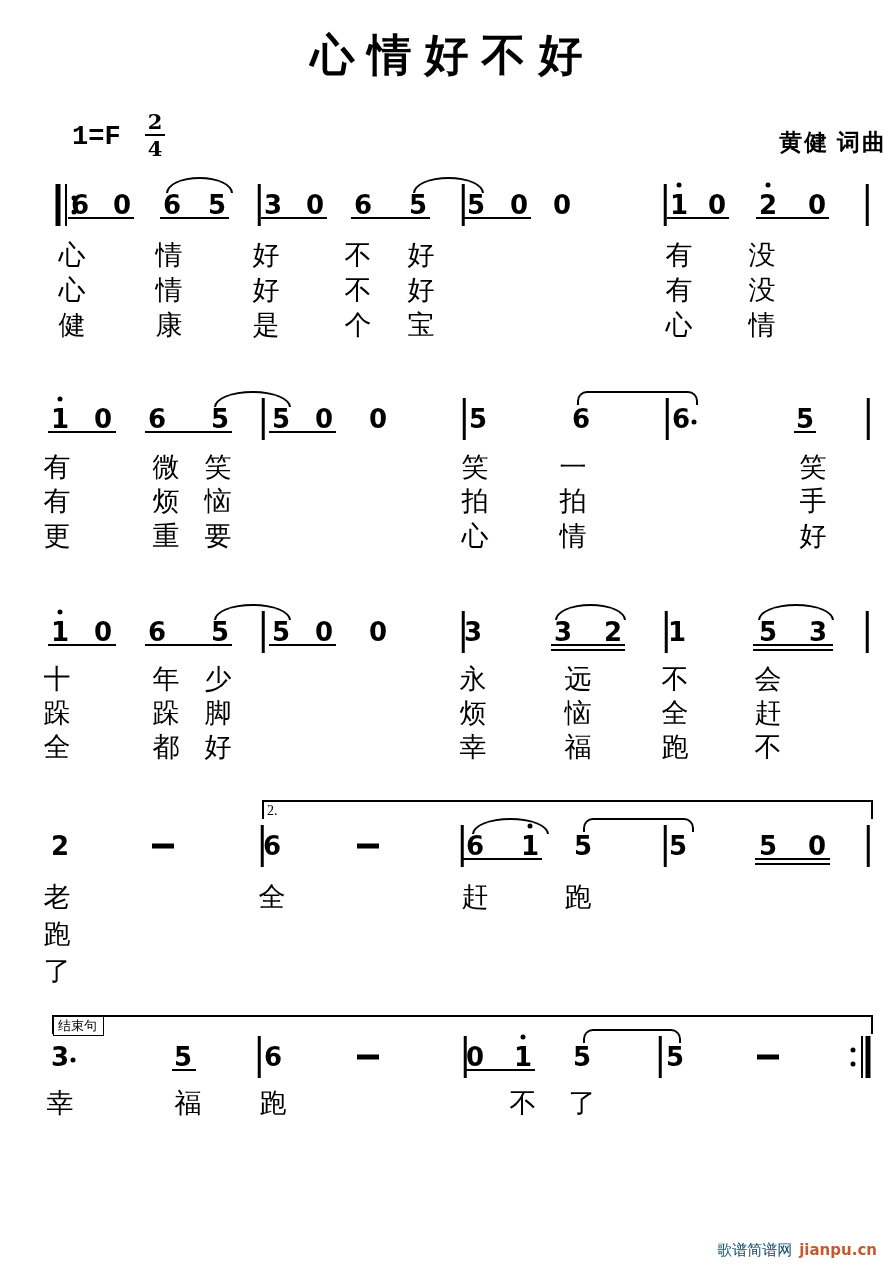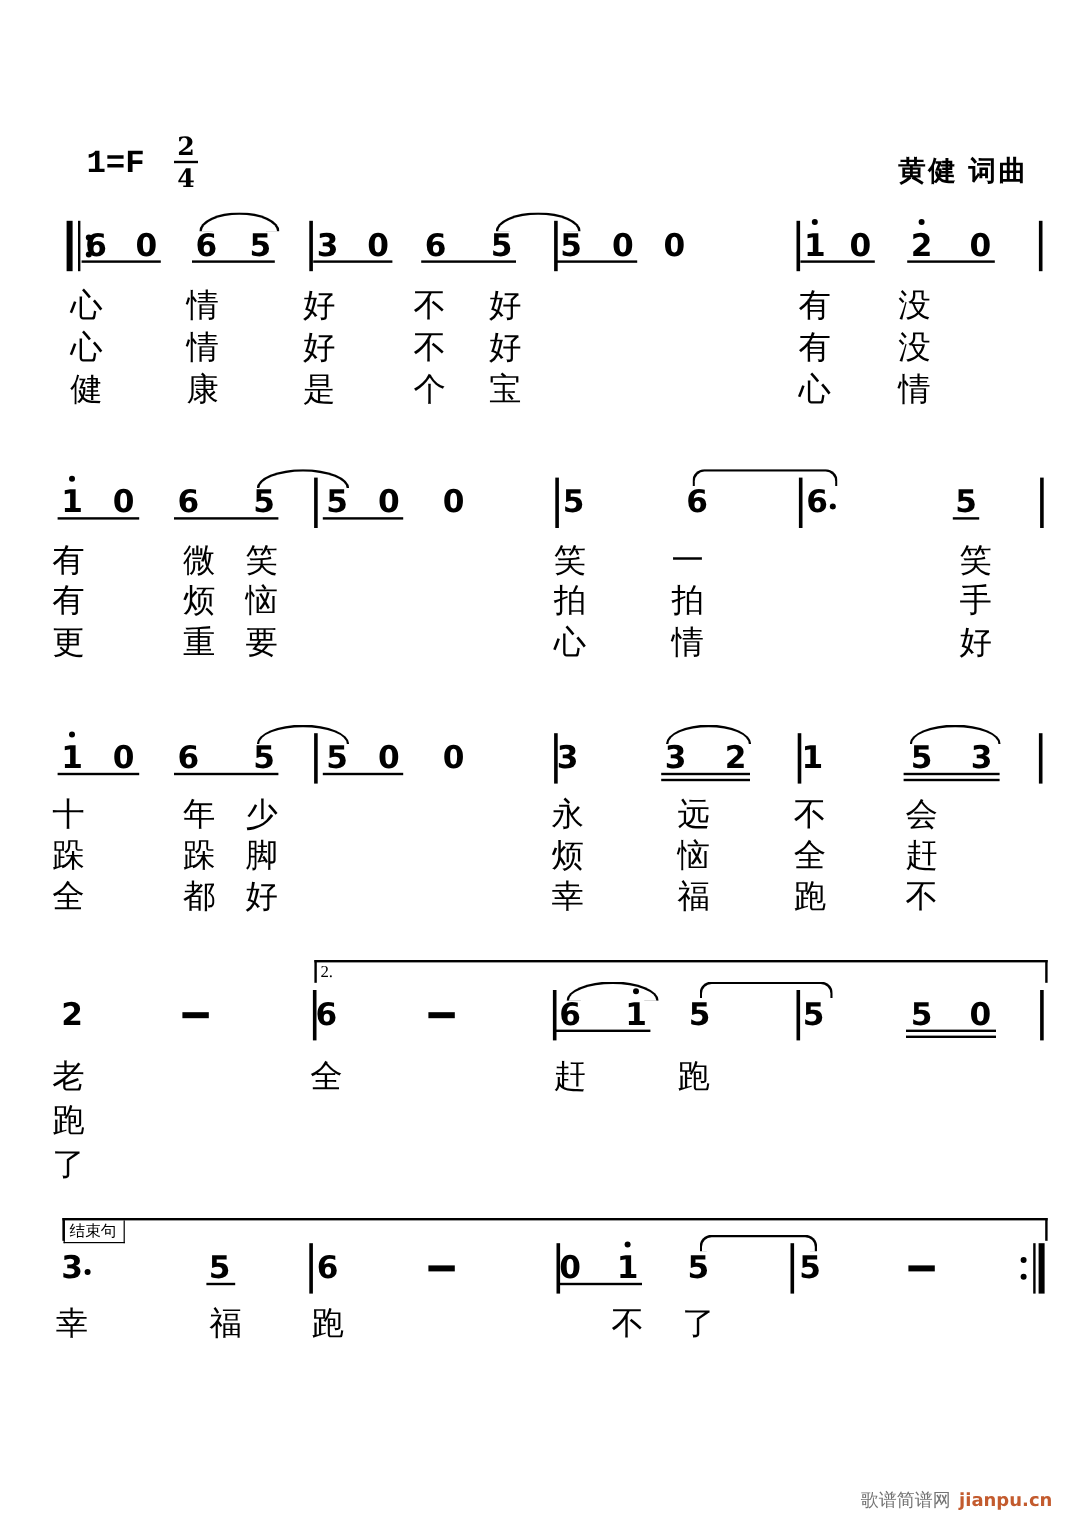--- a/index.html
+++ b/index.html
@@ -16,22 +16,22 @@
   .keysig {
     position:absolute; left:72px; top:122px;
     font-weight:700; font-size:27px; font-family:Liberation Mono, monospace;
   }
   .timesig {
     position:absolute; left:143px; top:110px; width:24px; text-align:center;
     font-family:"DejaVu Serif", serif; font-weight:700; font-size:21px; line-height:1.1;
   }
   .timesig .ts-bar { height:2px; background:#000; margin:1px 2px; }
   .credit {
-    position:absolute; right:36px; top:127px;
-    font-family:Liberation Sans, sans-serif; font-weight:700; font-size:23px; letter-spacing:2px;text-align:center;
+    position:absolute; right:6px; top:127px;
+    font-family:Liberation Serif, serif; font-weight:700; font-size:23px; letter-spacing:2px;text-align:center;
   }
   
   .note {
     position:absolute; transform:translate(-50%,-50%);
     font-weight:700; font-size:26px; line-height:1;
     font-family:"DejaVu Sans", sans-serif;
   }
   .lyr {
     position:absolute; transform:translate(-50%,-50%);
     font-size:27px; line-height:1; font-family:"Liberation Serif", serif;
@@ -60,20 +60,21 @@
     border:1px solid #000; border-top:none; padding:2px 6px 3px 4px;
   }
   .watermark { position:absolute; right:16px; top:1241px; font-size:15px; font-family:"DejaVu Sans", sans-serif; }
   .wm-site { color:#8f8f8f; }
   .wm-url { margin-left:7px; font-weight:700; }
 </style>
 </head>
 <body>
 
 <div class="sheet">
+  <div class="title">心情好不好</div>
   <div class="keysig">1=F</div>
   <div class="timesig">
     <div class="ts-num">2</div>
     <div class="ts-bar"></div>
     <div class="ts-den">4</div>
   </div>
   <div class="credit">黄健 词曲</div>
 
   <div id="score">
       <div class="arc" style="left: 166px; top: 177px; width: 63px;"></div>
@@ -273,15 +274,15 @@
       <div class="bracket" style="left: 52px; top: 1015px; width: 817px;"></div>
       <div class="ending-label" style="left: 53px; top: 1017px;">结束句</div>
       <div class="lyr" style="left: 60px; top: 1103px;">幸</div>
       <div class="lyr" style="left: 188px; top: 1103px;">福</div>
       <div class="lyr" style="left: 273px; top: 1103px;">跑</div>
       <div class="lyr" style="left: 523px; top: 1103px;">不</div>
       <div class="lyr" style="left: 582px; top: 1103px;">了</div>
     </div>
 
   <div class="watermark">
-    <span class="wm-site" style="color: #737373;">歌谱简谱网</span><span class="wm-url" style="color: rgb(195, 91, 46);">jianpu.cn</span>
+    <span class="wm-site" style="color: #0c4a6e;">歌谱简谱网</span><span class="wm-url" style="color: rgb(195, 91, 46);">jianpu.cn</span>
   </div>
 </div>
 
 </body></html>

